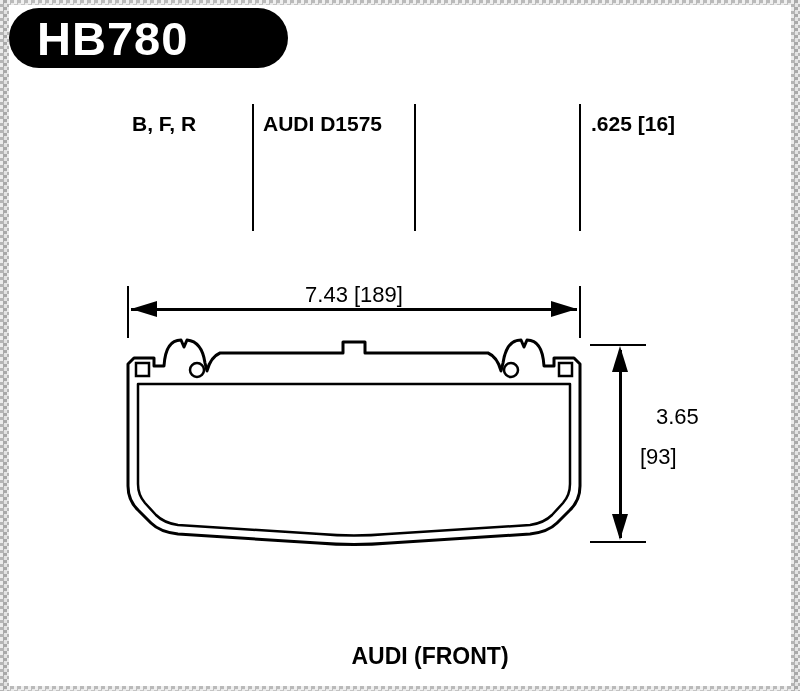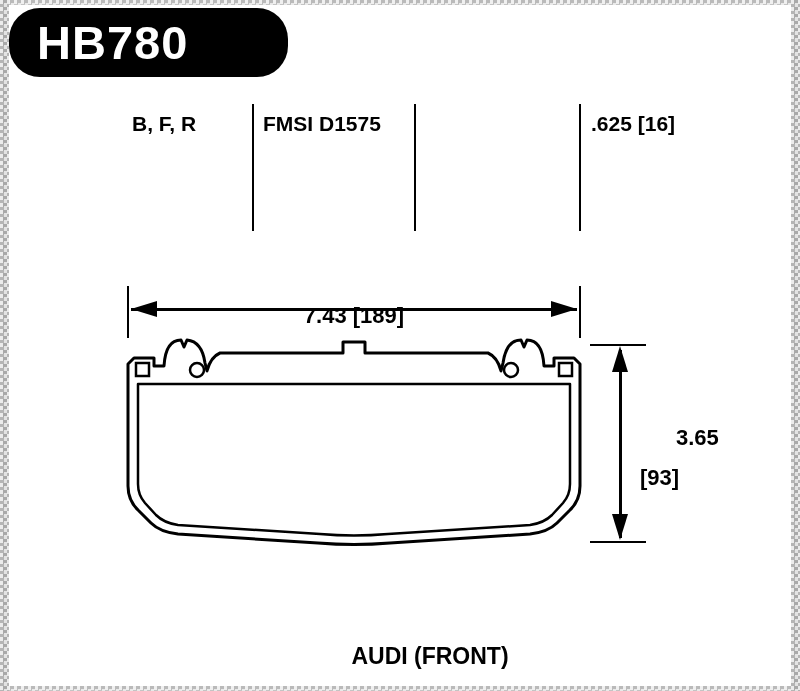--- a/index.html
+++ b/index.html
@@ -19,39 +19,39 @@
     background-image: conic-gradient(#a9a9a9 25%, #e3e3e3 0 50%, #b5b5b5 0 75%, #ececec 0);
     background-size:7px 7px;
   }
   .edge-left  { left:0; top:0; width:9px;  height:691px; }
   .edge-right { right:0; top:0; width:9px; height:691px; }
   .edge-top    { left:0; top:0; width:800px; height:5px; opacity:.8; }
   .edge-bottom { left:0; bottom:0; width:800px; height:5px; opacity:.8; }
 
   
   .plate {
-    left:9px; top:8px; width:279px; height:69px;
+    left:9px; top:8px; width:279px; height:60px;
     background:#000;
     display:flex; align-items:center;
     padding-left:28px;
     border-radius:31px;
   }
   .plate span {
     color:#fff; font-weight:bold; font-size:47px; letter-spacing:1px;
   }
 
   
   .spec {
     font-size:21px; font-weight:bold; top:112px; white-space:nowrap;
   }
   .vline { width:2px; background:#000; top:104px; height:127px; }
 
   
   .hline { background:#000; }
-  .dim-label { font-size:22px; font-weight:bold; white-space:nowrap;margin-top:21px; }
+  .dim-label { font-size:22px; font-weight:normal; white-space:nowrap; }
   .tri { width:0; height:0; }
   .tri-left  { border-top:8px solid transparent; border-bottom:8px solid transparent; border-right:26px solid #000; }
   .tri-right { border-top:8px solid transparent; border-bottom:8px solid transparent; border-left:26px solid #000; }
   .tri-up    { border-left:8px solid transparent; border-right:8px solid transparent; border-bottom:26px solid #000; }
   .tri-down  { border-left:8px solid transparent; border-right:8px solid transparent; border-top:26px solid #000; }
 
   .footer-label {
     left:50%; transform:translateX(-50%);
     top:643px; font-size:23px; font-weight:bold; white-space:nowrap;margin-left:30px;
   }
@@ -63,21 +63,21 @@
 <div class="edge edge-right"></div>
 <div class="edge edge-top"></div>
 <div class="edge edge-bottom"></div>
 
 <div class="abs plate">
   <span>HB780</span>
 </div>
 
 <div class="abs spec" style="left:132px;">B, F, R</div>
 <div class="abs vline" style="left:252px;"></div>
-<div class="abs spec" style="left:263px;">FMSI D1575</div>
+<div class="abs spec" style="left:263px;">AUDI D1575</div>
 <div class="abs vline" style="left:414px;"></div>
 <div class="abs vline" style="left:579px;"></div>
 <div class="abs spec" style="left:591px;">.625 [16]</div>
 
 <div class="abs dim-label" style="left:354px; top:282px; transform:translateX(-50%);">7.43 [189]</div>
 <div class="abs hline" style="left:127px; top:286px; width:2px; height:52px;"></div>
 <div class="abs hline" style="left:579px; top:286px; width:2px; height:52px;"></div>
 <div class="abs hline" style="left:131px; top:308px; width:446px; height:3px;"></div>
 <div class="abs tri tri-left" style="left:131px; top:301px;"></div>
 <div class="abs tri tri-right" style="left:551px; top:301px;"></div>
@@ -103,16 +103,16 @@
   <circle cx="391" cy="34" r="7" fill="#fff" stroke="#000" stroke-width="2.5"></circle>
   <rect x="16" y="27" width="13" height="13" fill="#fff" stroke="#000" stroke-width="2.5"></rect>
   <rect x="439" y="27" width="13" height="13" fill="#fff" stroke="#000" stroke-width="2.5"></rect>
 </svg>
 
 <div class="abs hline" style="left:590px; top:344px; width:56px; height:2px;"></div>
 <div class="abs hline" style="left:590px; top:541px; width:56px; height:2px;"></div>
 <div class="abs hline" style="left:619px; top:350px; width:3px; height:188px;"></div>
 <div class="abs tri tri-up" style="left:612px; top:346px;"></div>
 <div class="abs tri tri-down" style="left:612px; top:514px;"></div>
-<div class="abs dim-label" style="left:676px; top:404px;text-align:right;">3.65</div>
+<div class="abs dim-label" style="left:656px; top:404px;text-align:right;">3.65</div>
 <div class="abs dim-label" style="left:640px; top:444px;">[93]</div>
 
 <div class="abs footer-label">AUDI (FRONT)</div>
 
 </body></html>

